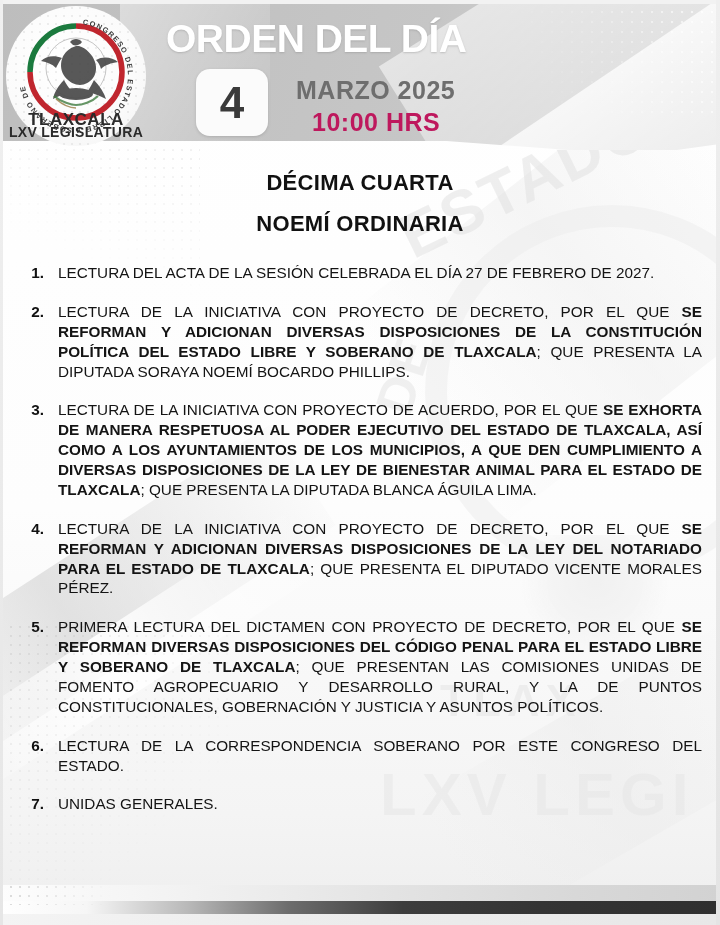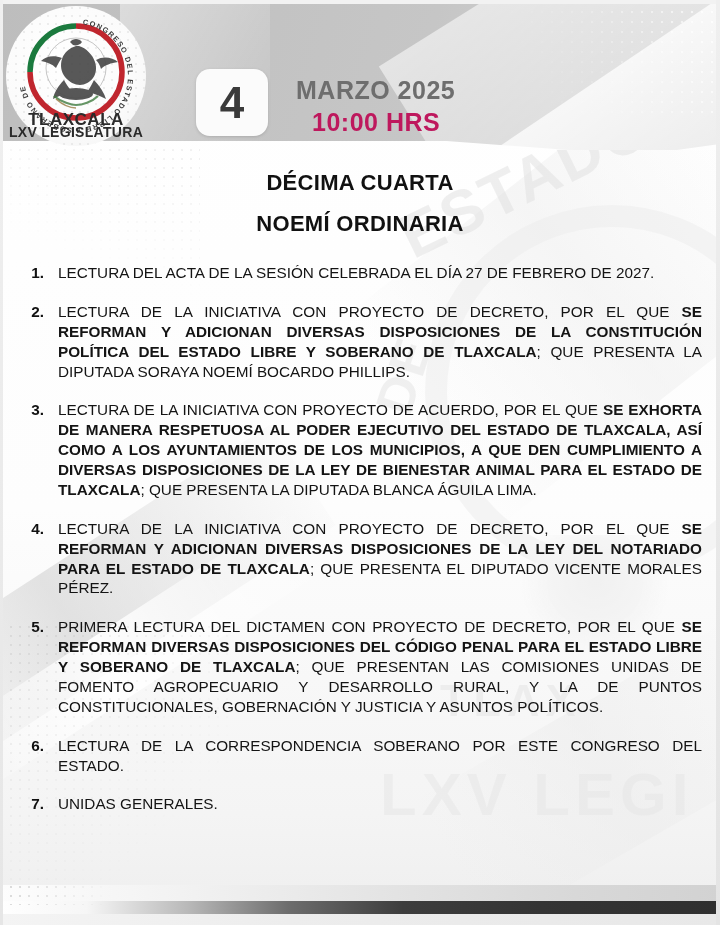--- a/index.html
+++ b/index.html
@@ -421,20 +421,21 @@
           <path d="M64,36 C67,32 73,32 76,36 C74,39 70,40 67,39 Z"></path>
         </g>
 
         <path d="M48,90 C55,96 66,99 70,99 C76,99 86,96 92,90" fill="none" stroke="#3f7a3f" stroke-width="2.1" opacity="0.8"></path>
         <path d="M50,93 C58,100 66,102 70,102" fill="none" stroke="#8a6a2a" stroke-width="1.6" opacity="0.7"></path>
       </svg>
       <div class="seal-caption seal-caption-1">TLAXCALA</div>
       <div class="seal-caption seal-caption-2">LXV LEGISLATURA</div>
     </div>
 
+    <div class="orden-title">ORDEN DEL DÍA</div>
 
     <div class="day-badge">
       <span class="day-number">4</span>
     </div>
 
     <div class="month-year">MARZO 2025</div>
     <div class="hours">10:00 HRS</div>
   </div>
 
   <div class="content">

